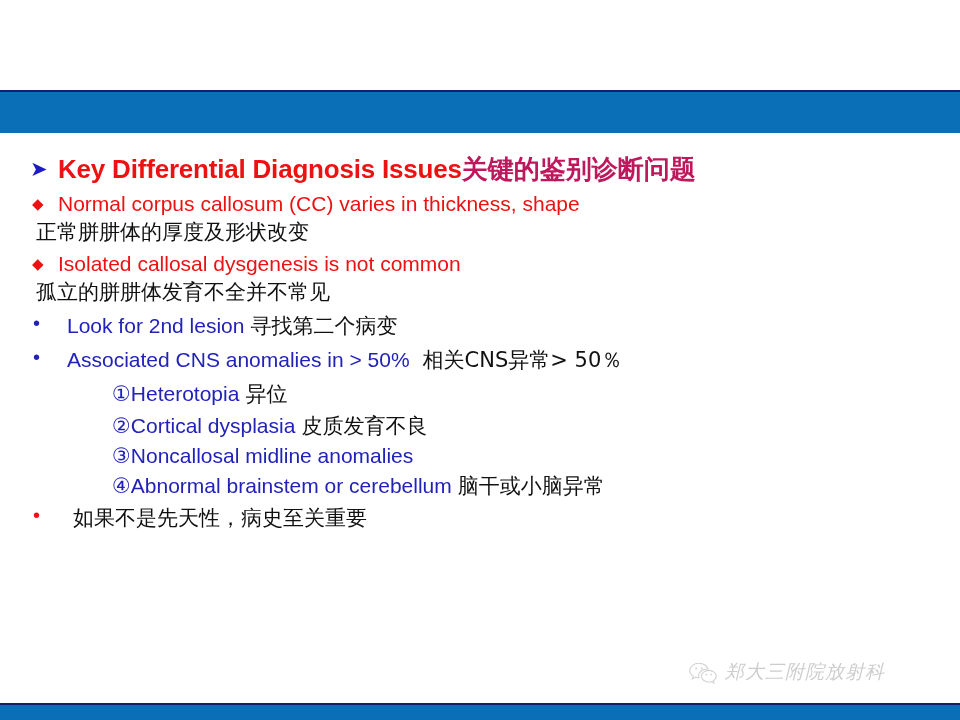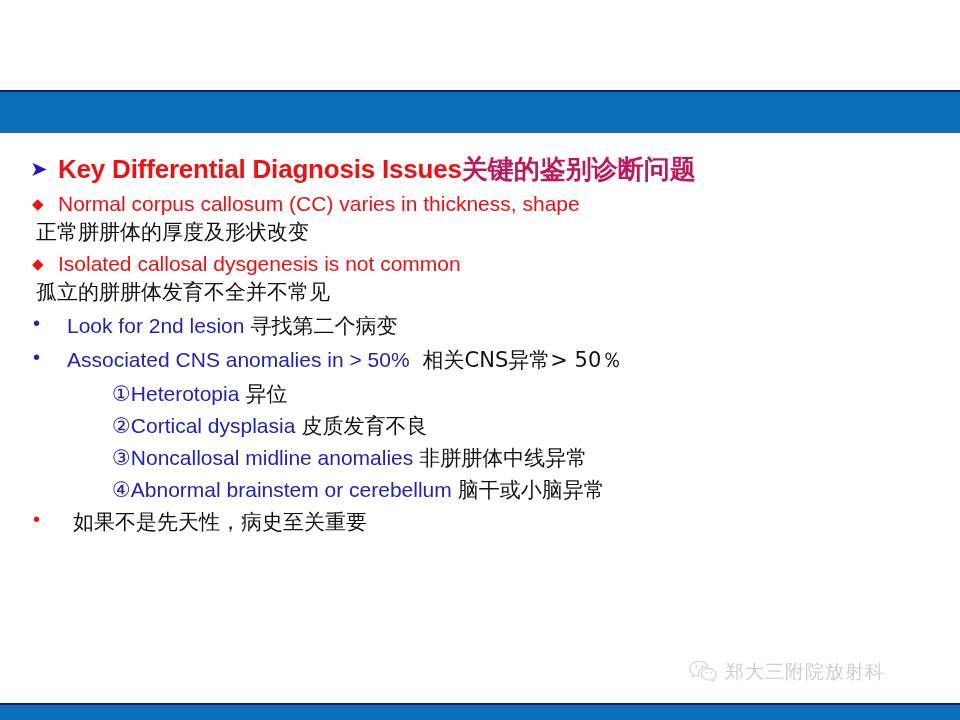--- a/index.html
+++ b/index.html
@@ -147,22 +147,23 @@
 
   .sp { display: inline-block; width: 6px; }
   .sp-wide { display: inline-block; width: 13px; }
 
   
   #watermark {
     position: absolute;
     left: 688px;
     top: 659px;
     display: flex;
-    align-items: flex-start;
+    align-items: flex-end;
     opacity: 0.30;
+    font-style: italic;
   }
   #watermark .wm-text {
     color: #5a5a5a;
     font-size: 19px;
     font-family: "DejaVu Sans", "Liberation Sans", sans-serif;
     letter-spacing: 1px;
     margin-left: 7px;
   }
   #watermark svg { display: block; }
 </style>
@@ -223,21 +224,20 @@
       <span class="num-mark">②</span>
       <span class="txt-blue">Cortical dysplasia</span>
       <span class="sp"></span>
       <span class="txt-cn">皮质发育不良</span>
     </div>
 
     <div class="line row-num">
       <span class="num-mark">③</span>
       <span class="txt-blue"> Noncallosal midline anomalies</span>
       <span class="sp"></span>
-      <span class="txt-cn">非胼肼体中线异常</span>
     </div>
 
     <div class="line row-num">
       <span class="num-mark">④</span>
       <span class="txt-blue">Abnormal brainstem or cerebellum</span>
       <span class="sp"></span>
       <span class="txt-cn">脑干或小脑异常</span>
     </div>
 
     <div class="line row-dot" style="margin-top:4px;">

